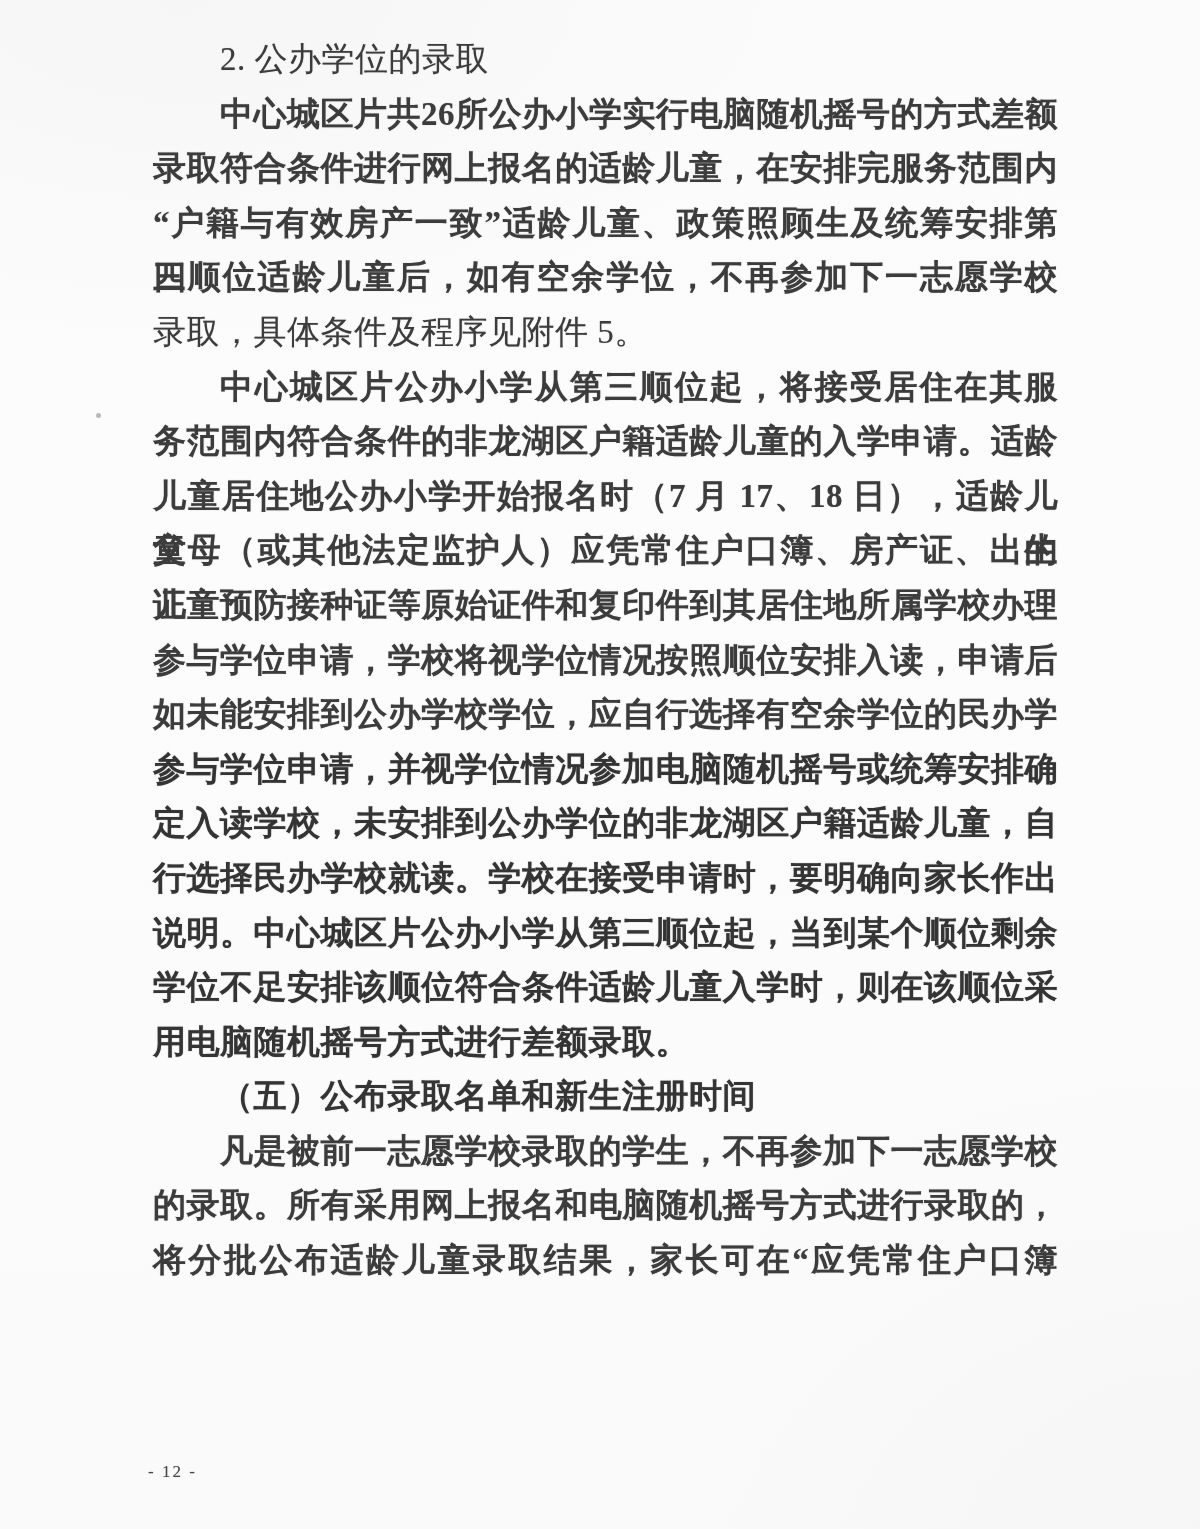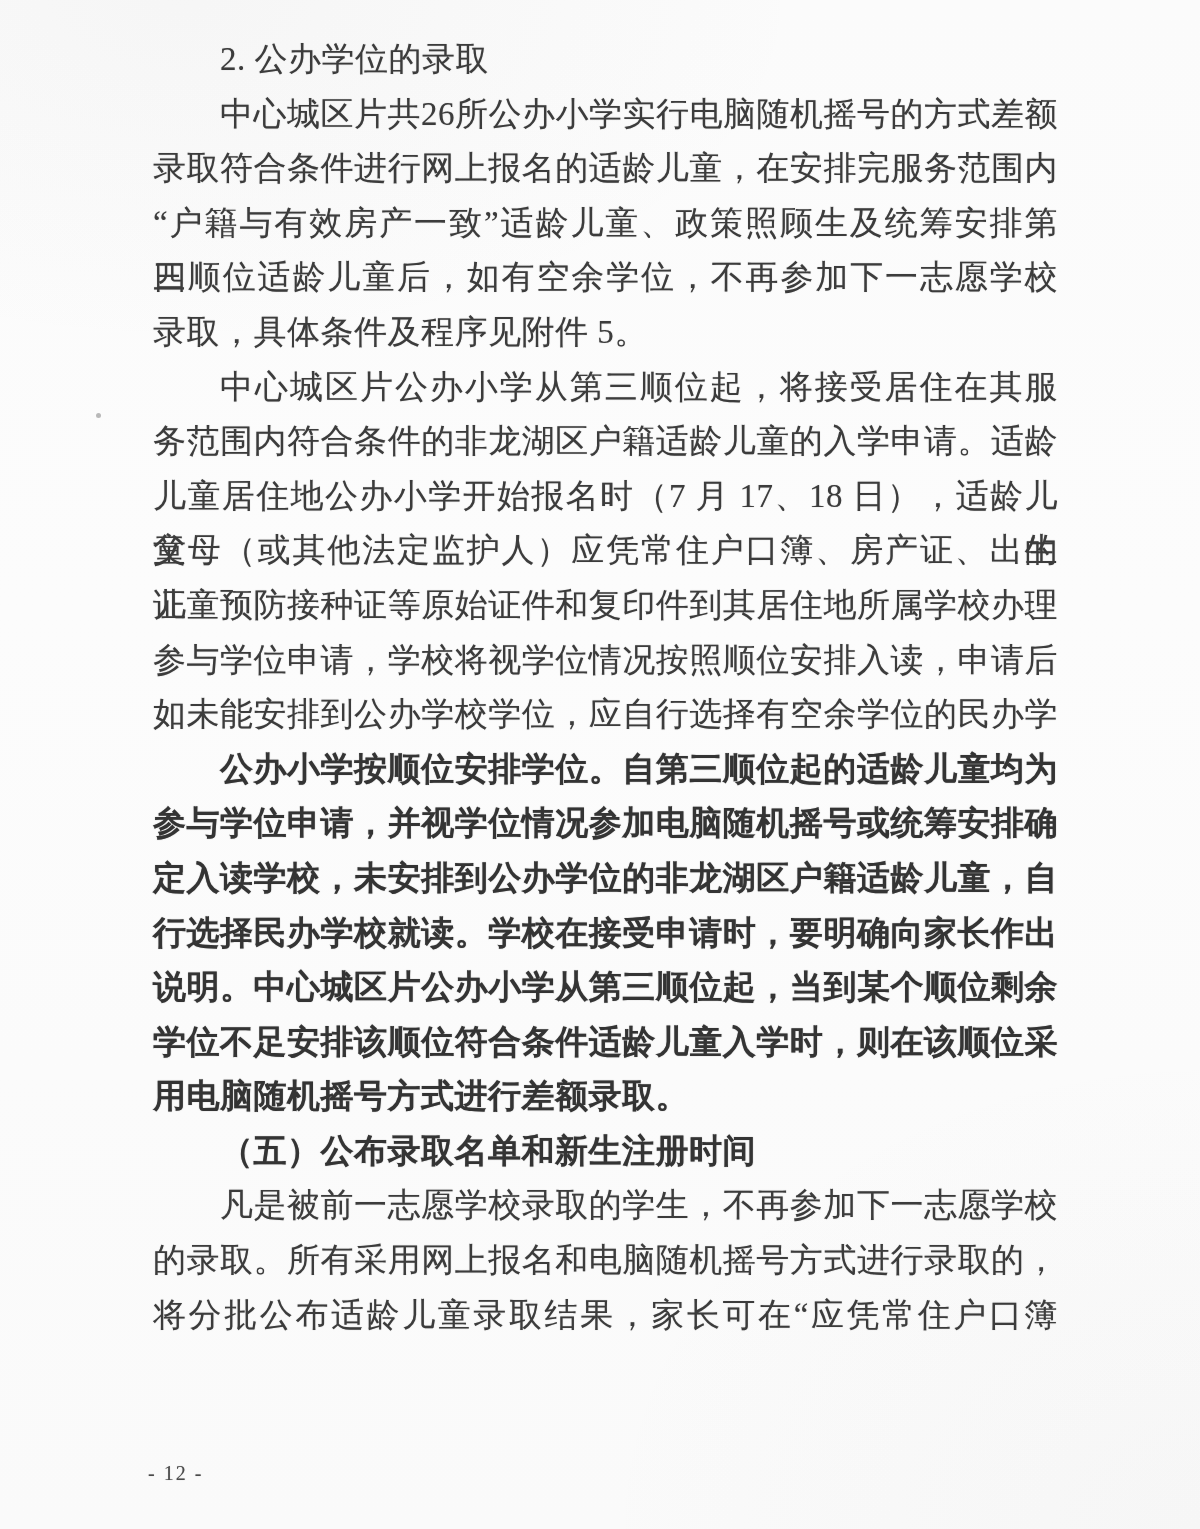--- a/index.html
+++ b/index.html
@@ -30,34 +30,35 @@
     color: #3c3c3c;
     letter-spacing: 0.5px;
     white-space: nowrap;
     text-align: left;
     text-shadow: 0 0 1px rgba(80,80,80,0.45);
   }
   .line.just {
     white-space: normal;
     text-align: justify;
     text-align-last: justify;
+    font-weight: bold;
   }
   .line.ind {
     text-indent: 67px;
   }
   .line.bold {
     font-weight: 700;
     color: #343434;
     text-shadow: 0 0 1px rgba(55,55,55,0.55);
   }
   .page-number {
     position: absolute;
     left: 148px;
     top: 1462px;
-    font-size: 20px;
+    font-size: 17px;
     color: #4a4a4a;
     letter-spacing: 2px;
     text-shadow: 0 0 1px rgba(80,80,80,0.4);
   }
   .speck {
     position: absolute;
     left: 96px;
     top: 413px;
     width: 5px;
     height: 5px;
@@ -87,21 +88,20 @@
       <div class="line just">“户籍与有效房产一致”适龄儿童、政策照顾生及统筹安排第三、</div>
       <div class="line just">四顺位适龄儿童后，如有空余学位，不再参加下一志愿学校</div>
       <div class="line">录取，具体条件及程序见附件 5。</div>
       <div class="line just ind">中心城区片公办小学从第三顺位起，将接受居住在其服</div>
       <div class="line just">务范围内符合条件的非龙湖区户籍适龄儿童的入学申请。适龄</div>
       <div class="line just">儿童居住地公办小学开始报名时（7 月 17、18 日），适龄儿童的</div>
       <div class="line just">父母（或其他法定监护人）应凭常住户口簿、房产证、出生证、</div>
       <div class="line just">儿童预防接种证等原始证件和复印件到其居住地所属学校办理</div>
       <div class="line just">参与学位申请，学校将视学位情况按照顺位安排入读，申请后</div>
       <div class="line just">如未能安排到公办学校学位，应自行选择有空余学位的民办学</div>
-      <div class="line just ind bold">公办小学按顺位安排学位。自第三顺位起的适龄儿童均为</div>
       <div class="line just bold">参与学位申请，并视学位情况参加电脑随机摇号或统筹安排确</div>
       <div class="line just bold">定入读学校，未安排到公办学位的非龙湖区户籍适龄儿童，自</div>
       <div class="line just bold">行选择民办学校就读。学校在接受申请时，要明确向家长作出</div>
       <div class="line just bold">说明。中心城区片公办小学从第三顺位起，当到某个顺位剩余</div>
       <div class="line just bold">学位不足安排该顺位符合条件适龄儿童入学时，则在该顺位采</div>
       <div class="line bold">用电脑随机摇号方式进行差额录取。</div>
       <div class="line ind bold">（五）公布录取名单和新生注册时间</div>
       <div class="line just ind">凡是被前一志愿学校录取的学生，不再参加下一志愿学校</div>
       <div class="line just">的录取。所有采用网上报名和电脑随机摇号方式进行录取的，</div>
       <div class="line just">将分批公布适龄儿童录取结果，家长可在“应凭常住户口簿</div>

